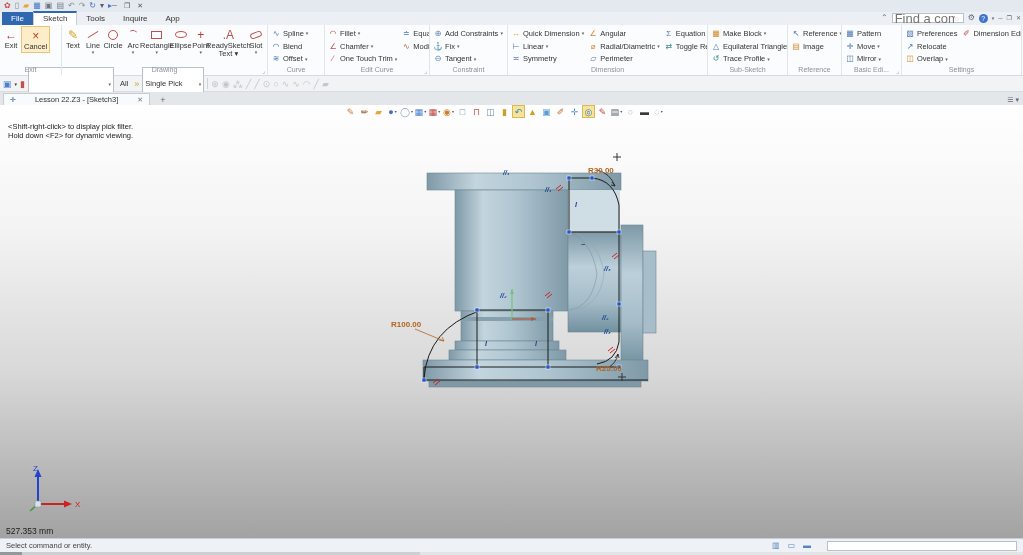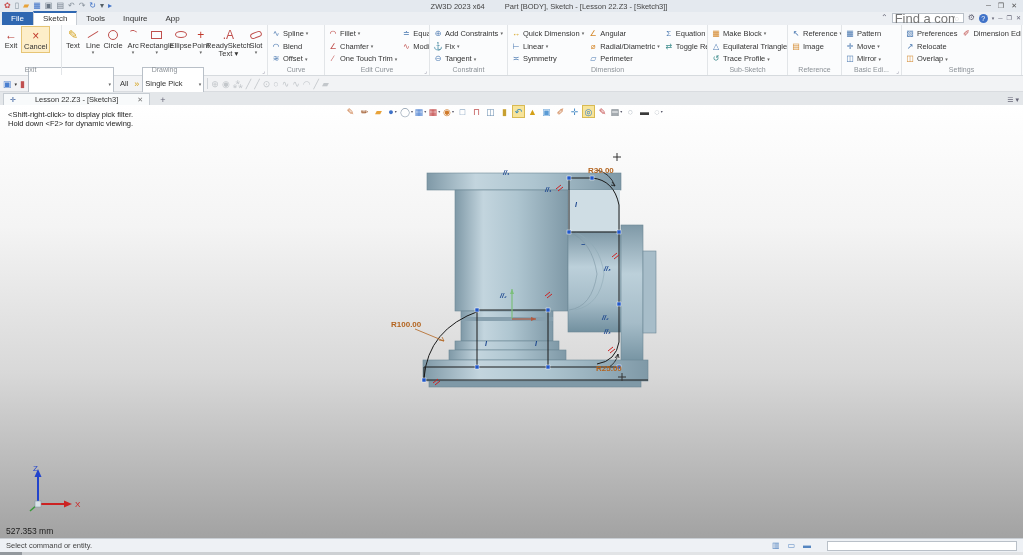--- a/index.html
+++ b/index.html
@@ -64,21 +64,21 @@
   .doctabs { height:13px; background:#e4e7ea; display:flex; align-items:flex-end; padding-left:3px; flex:0 0 auto; position:relative; }
   .dtab { background:#f8fafb; border:1px solid #c6ccd2; border-bottom:none; display:flex; align-items:center; gap:19px; padding:1px 6px; height:12px; cursor:pointer; }
   .dtab .pin { color:#355a9a; font-size:7px; }
   .dtab .dlabel { font-size:7.5px; color:#333; white-space:nowrap; }
   .dtab .dclose { color:#777; font-size:7px; cursor:pointer; }
   .dplus { margin-left:6px; font-size:9px; color:#667; cursor:pointer; padding:0 4px; }
   .dtabs-right { position:absolute; right:4px; bottom:1px; font-size:7px; color:#667; cursor:pointer; }
 
   
   .canvas { position:relative; flex:1 1 auto; background:linear-gradient(180deg,#ffffff 0%,#f4f4f4 28%,#d8d8d8 62%,#a2a2a2 100%); overflow:hidden; }
-  .hint { position:absolute; left:8px; top:5px; font-size:7.5px; color:#222; line-height:9px; }
+  .hint { position:absolute; left:8px; top:17px; font-size:7.5px; color:#222; line-height:9px; }
   .vptoolbar { position:absolute; left:344px; top:0; display:flex; align-items:center; gap:1px; }
   .vpi { width:13px; height:13px; display:flex; align-items:center; justify-content:center; font-size:9px; cursor:pointer; border:1px solid transparent; }
   .vpi.hl { background:#f7e49a; border-color:#d9ba52; }
   .vpi .vcar { font-size:4px; color:#556; margin-left:1px; }
   .scalelabel { position:absolute; left:6px; bottom:2px; font-size:8.5px; color:#1c1c1c;margin-top:28px; }
   svg text { font-family:"Liberation Sans",sans-serif; }
 
   
   .statusbar { height:14px; background:#eef1f5; border-top:1px solid #c9ced4; display:flex; align-items:center; padding:0 6px; gap:12px; flex:0 0 auto; }
   .status-msg { flex:1; font-size:7.5px; color:#444; }
@@ -100,24 +100,20 @@
         <span class="qi" style="color: rgb(232, 163, 58);">▰</span>
         <span class="qi" style="color: rgb(63, 114, 200);">▦</span>
         <span class="qi" style="color: rgb(106, 118, 132);">▣</span>
         <span class="qi" style="color: rgb(106, 118, 132);">▤</span>
         <span class="qi" style="color: rgb(138, 148, 158);">↶</span>
         <span class="qi" style="color: rgb(138, 148, 158);">↷</span>
         <span class="qi" style="color: rgb(63, 114, 200);">↻</span>
         <span class="qi" style="color: rgb(85, 96, 102);">▾</span>
         <span class="qi" style="color: rgb(63, 114, 200);">▸</span>
       </div>
-    <div class="title">
-      <span>ZW3D 2023 x64</span>
-      <span class="t2">Part [BODY],  Sketch - [Lesson 22.Z3 - [Sketch3]]</span>
-    </div>
     <div class="winctl">
       <span>─</span>
       <span>❐</span>
       <span>✕</span>
     </div>
   </div>
 
   <div class="tabrow">
     <div id="menutabs" style="display:flex;align-items:flex-end;">
         <div class="mtab file">File</div>

